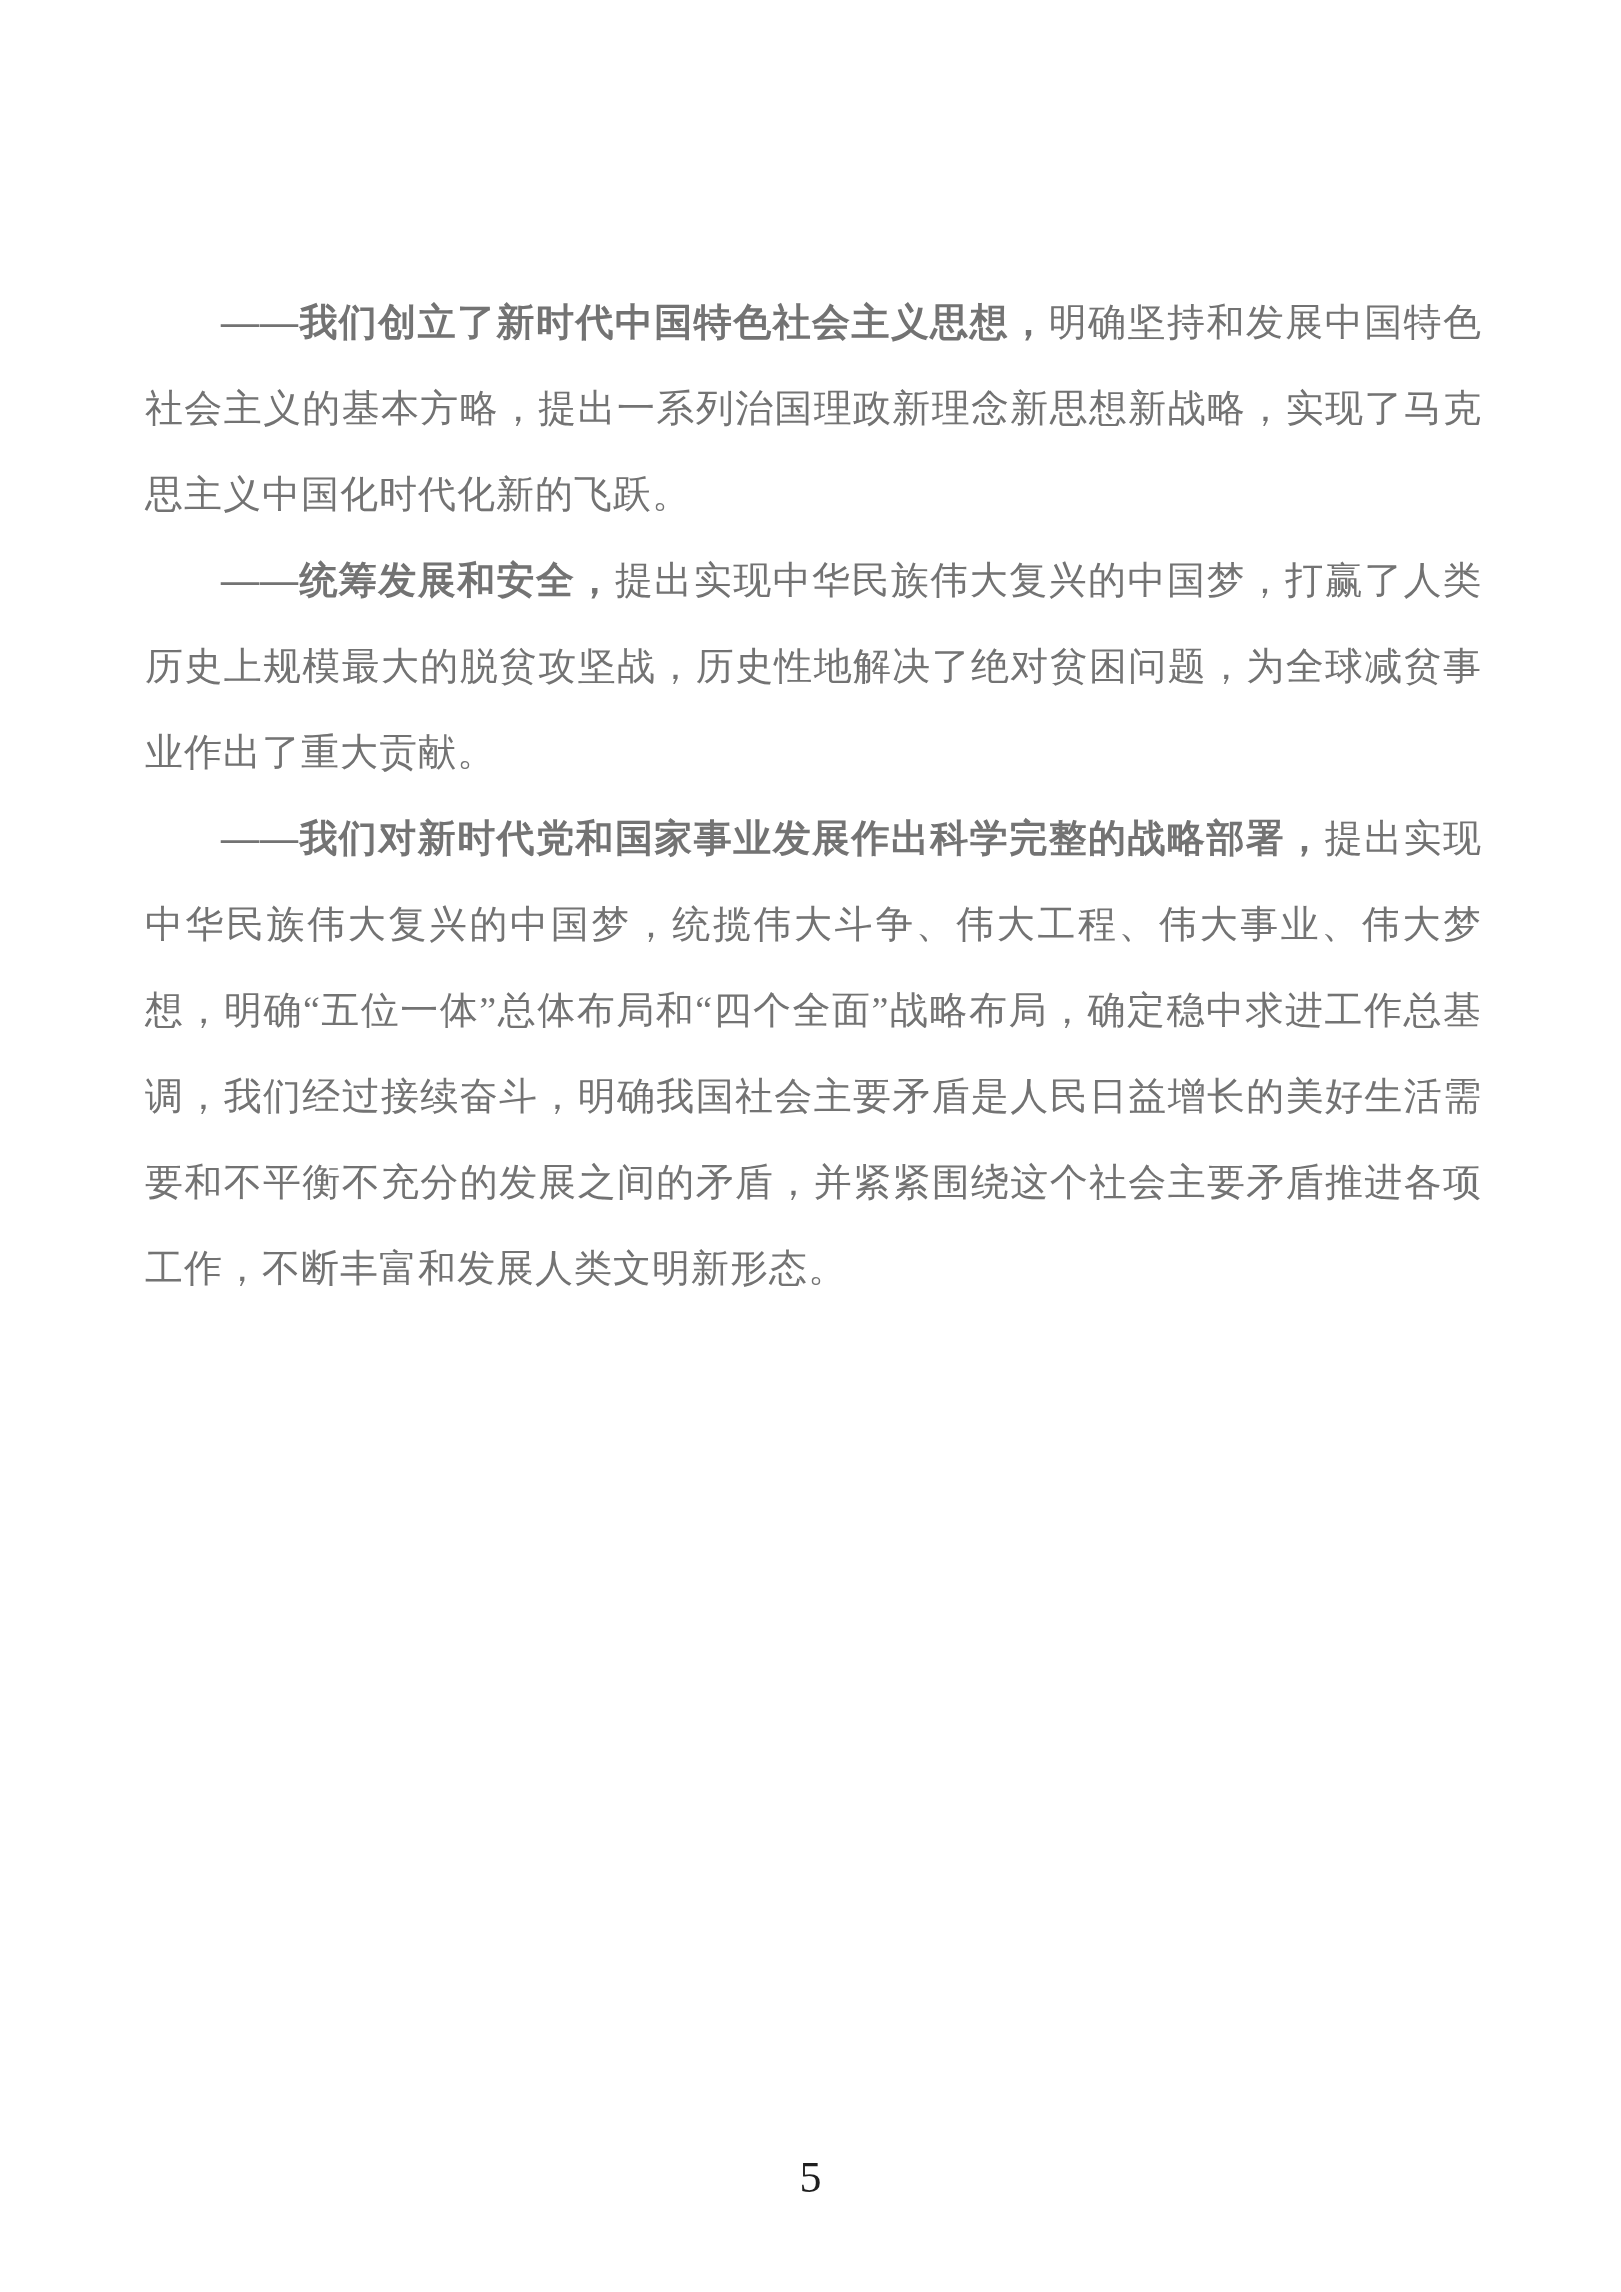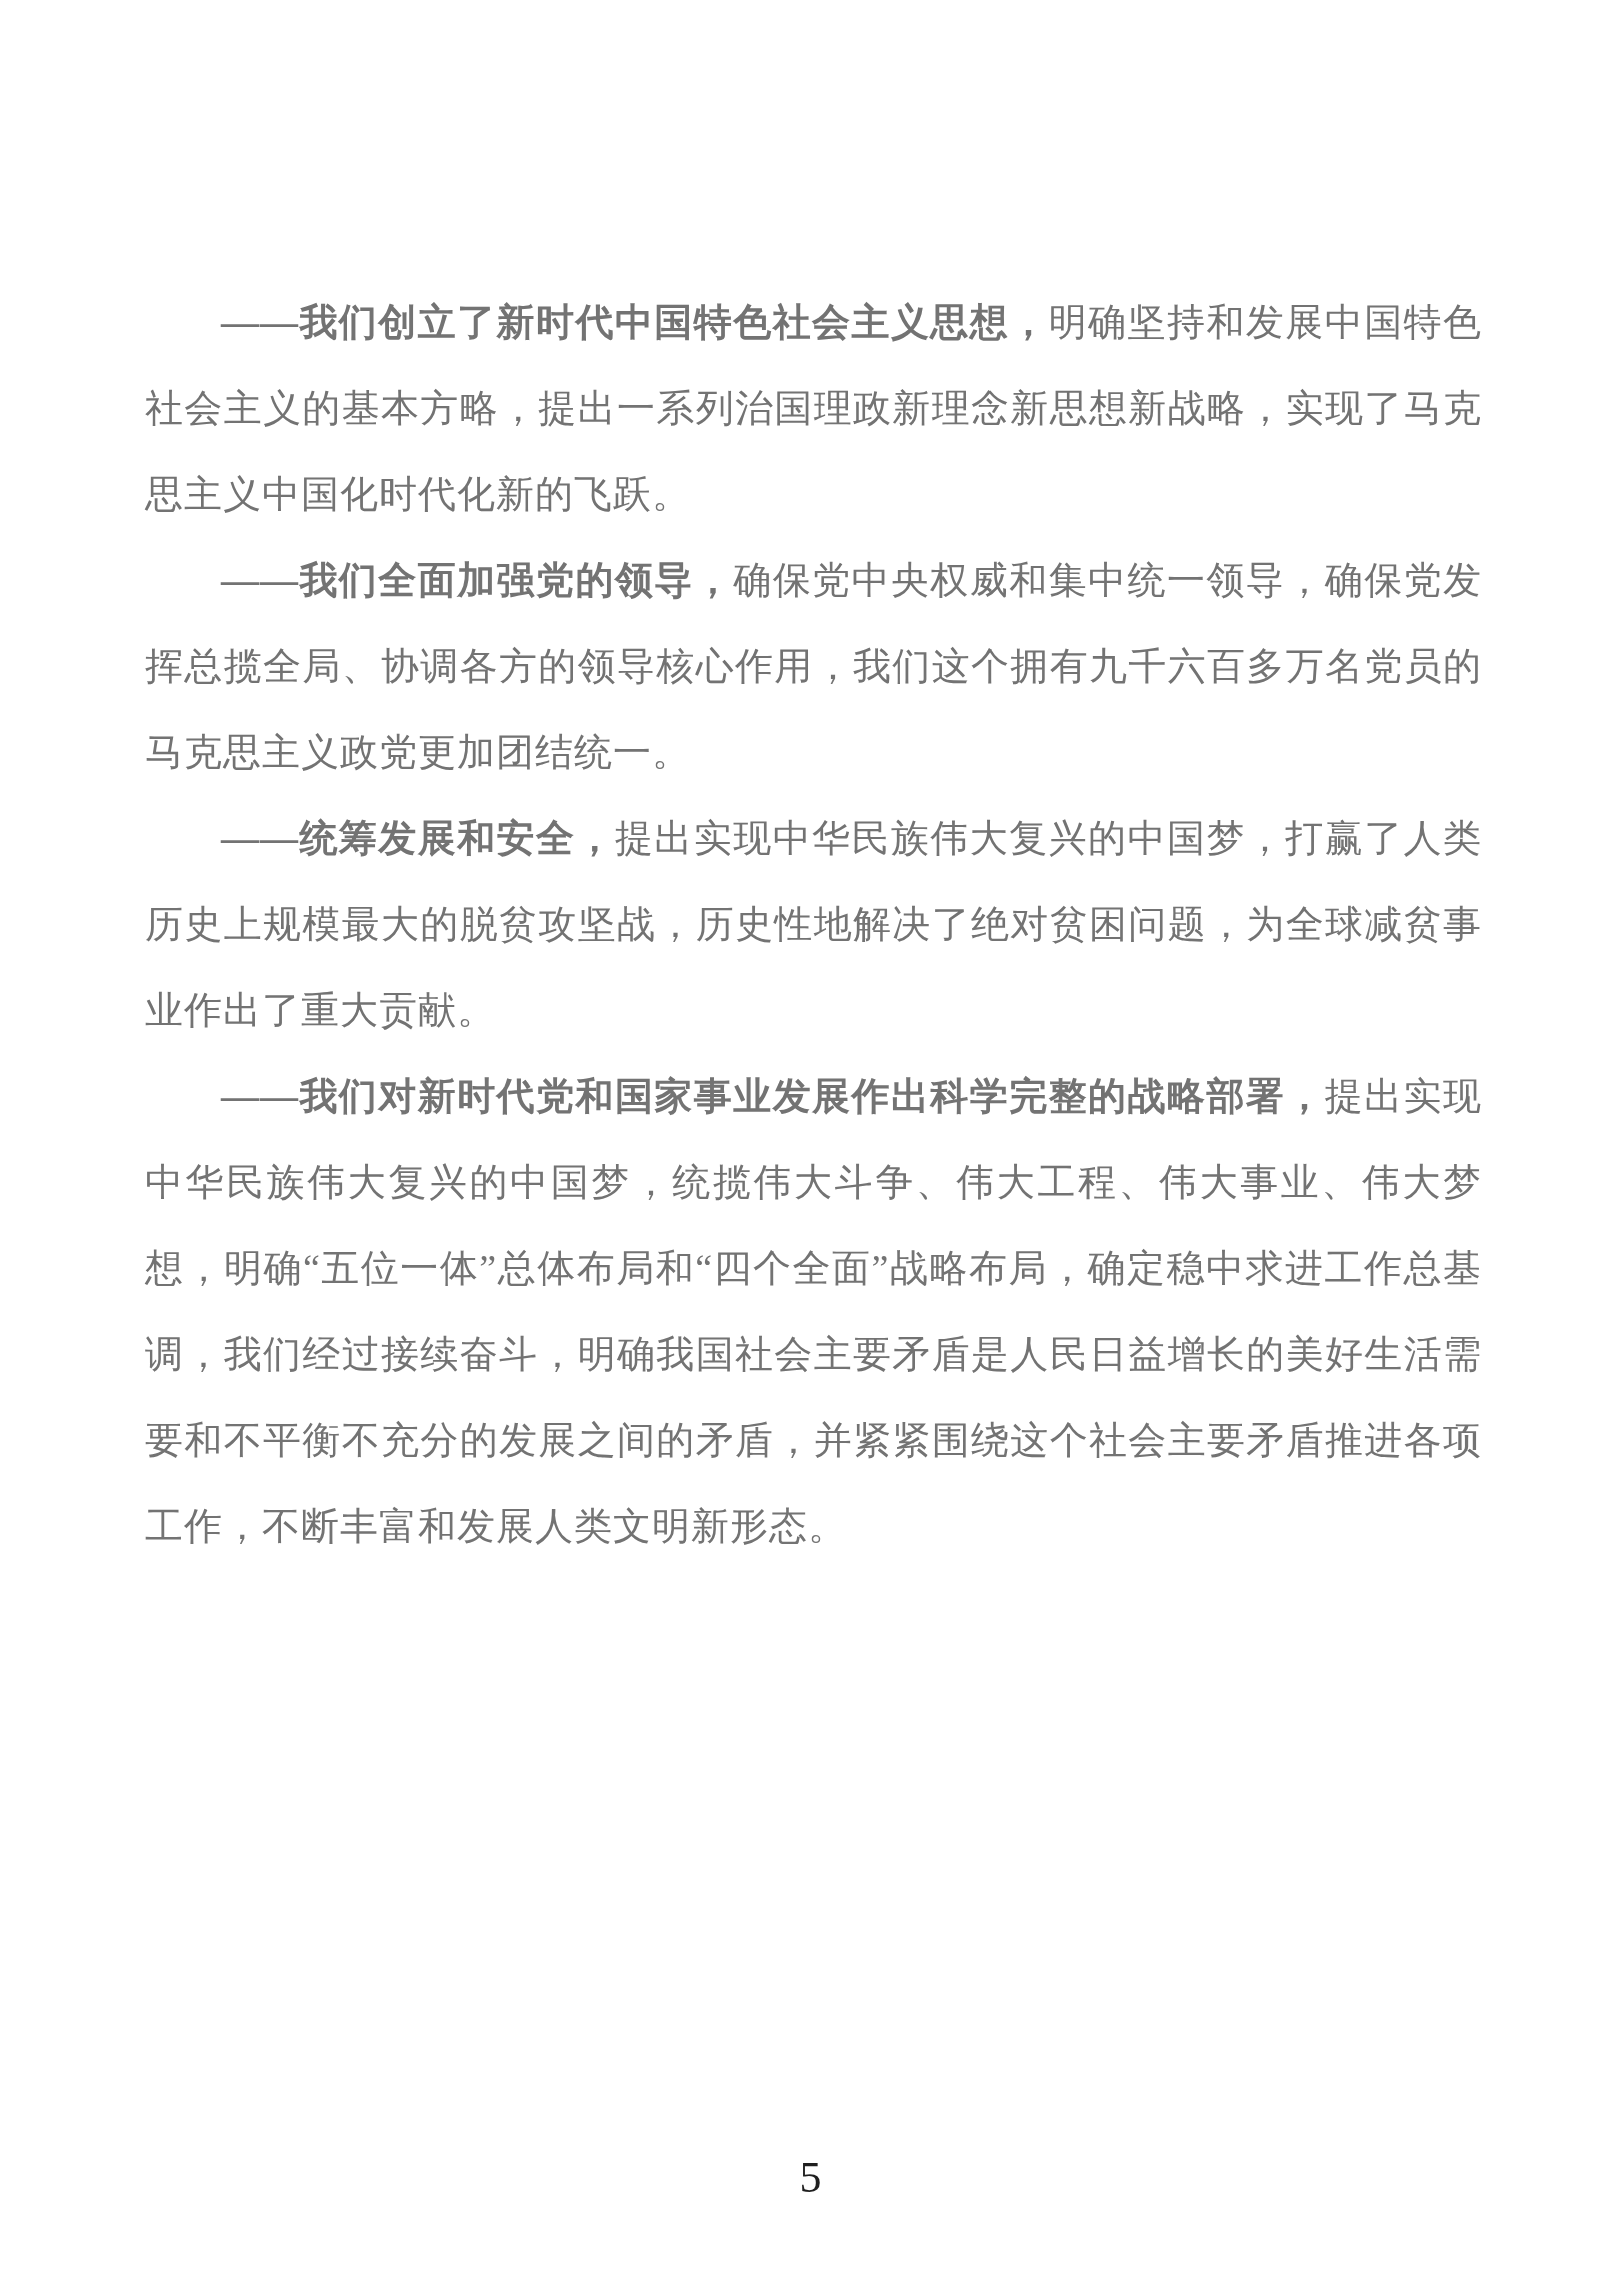--- a/index.html
+++ b/index.html
@@ -45,21 +45,20 @@
     color: #1f1f1f;
     font-family: "Liberation Serif", "DejaVu Serif", serif;
   }
 </style>
 </head>
 <body>
 
 <div class="page">
   <div class="content">
     <p class="para"><span class="lead">——我们创立了新时代中国特色社会主义思想，</span><span class="body">明确坚持和发展中国特色社会主义的基本方略，提出一系列治国理政新理念新思想新战略，实现了马克思主义中国化时代化新的飞跃。</span></p>
-    <p class="para"><span class="lead">——我们全面加强党的领导，</span><span class="body">确保党中央权威和集中统一领导，确保党发挥总揽全局、协调各方的领导核心作用，我们这个拥有九千六百多万名党员的马克思主义政党更加团结统一。</span></p>
     <p class="para"><span class="lead">——统筹发展和安全，</span><span class="body">提出实现中华民族伟大复兴的中国梦，打赢了人类历史上规模最大的脱贫攻坚战，历史性地解决了绝对贫困问题，为全球减贫事业作出了重大贡献。</span></p>
     <p class="para"><span class="lead">——我们对新时代党和国家事业发展作出科学完整的战略部署，</span><span class="body">提出实现中华民族伟大复兴的中国梦，统揽伟大斗争、伟大工程、伟大事业、伟大梦想，明确“五位一体”总体布局和“四个全面”战略布局，确定稳中求进工作总基调，我们经过接续奋斗，明确我国社会主要矛盾是人民日益增长的美好生活需要和不平衡不充分的发展之间的矛盾，并紧紧围绕这个社会主要矛盾推进各项工作，不断丰富和发展人类文明新形态。</span></p>
   </div>
 
   <div class="page-footer">
     <span class="page-number">5</span>
   </div>
 </div>
 
 

